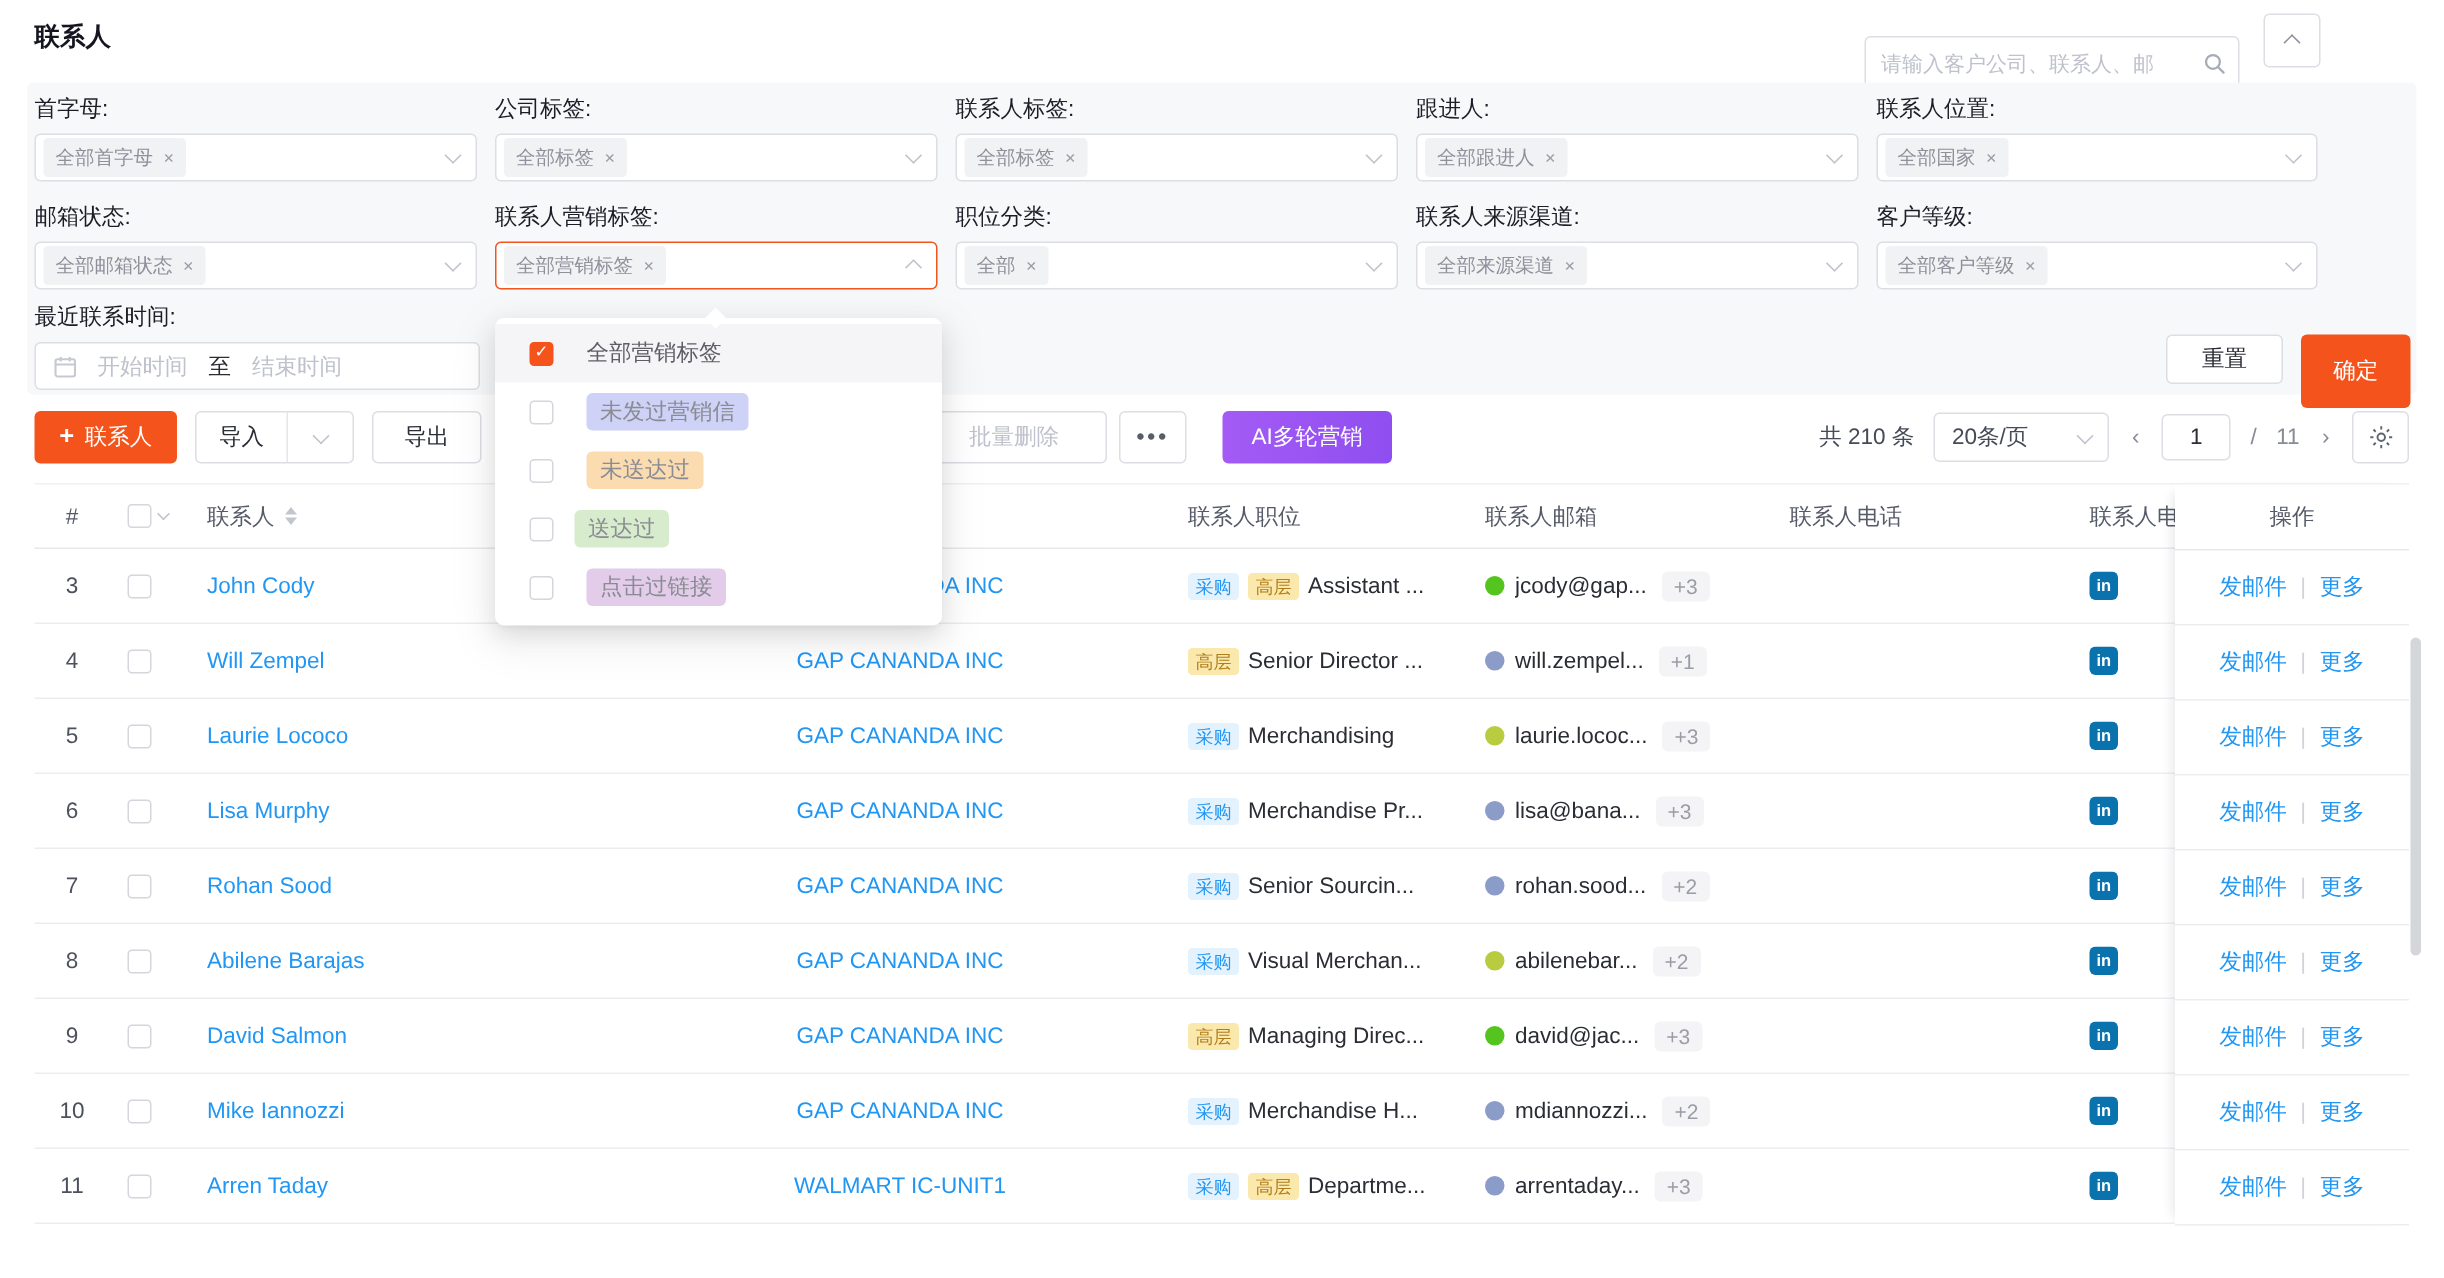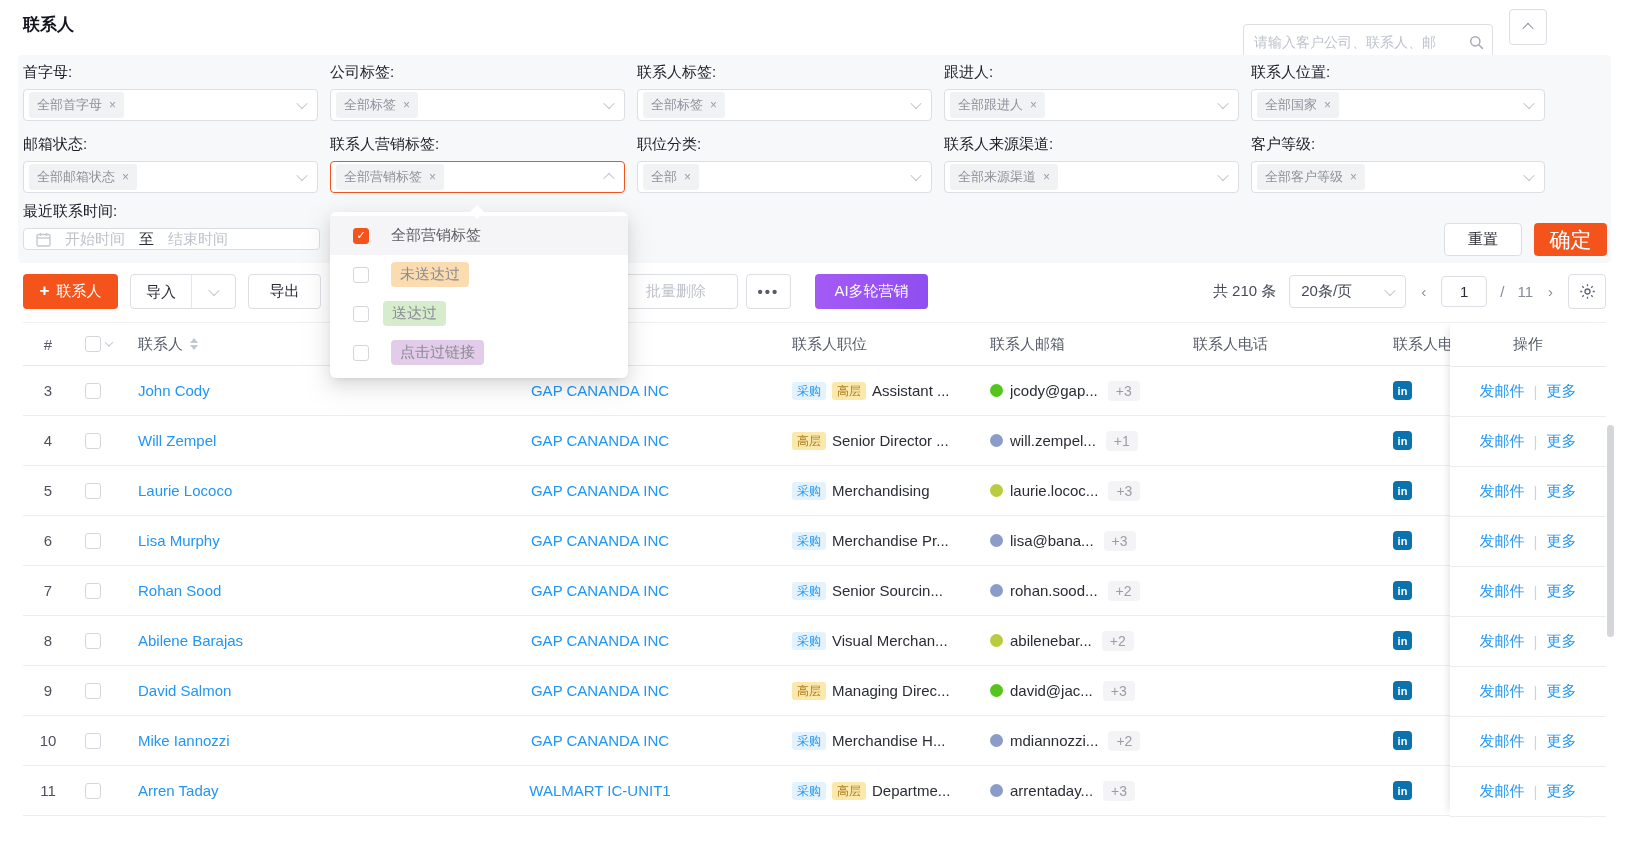--- a/index.html
+++ b/index.html
@@ -26,27 +26,27 @@
     grid-template-columns:295px 295px 295px 295px 294px; column-gap:12px; row-gap:14px; }
   .f-label { font-size:15px; color:#1c1d27; margin-bottom:7px; }
   .f-select { height:32px; background:#fff; border:1px solid #dcdee4; border-radius:4px;
     display:flex; align-items:center; padding:0 11px 0 5px; cursor:pointer; }
   .f-select.active { border-color:#f4541c; }
   .f-chip { background:#f1f2f4; color:#8e909a; font-size:13px; padding:4px 8px; border-radius:3px;
     display:inline-flex; align-items:center; gap:7px; white-space:nowrap; }
   .f-chip .x { color:#9a9ca6; font-size:12px; cursor:pointer; }
   .f-spacer { flex:1; }
   #date-item { position:absolute; left:5px; top:147px; width:297px; }
-  #date-box { height:22px; background:#fff; border:1px solid #dcdee4; border-radius:4px;
+  #date-box { height:32px; background:#fff; border:1px solid #dcdee4; border-radius:4px;
     display:flex; align-items:center; gap:14px; padding:0 12px; font-size:15px; }
   .ph { color:#bfc2cc; }
   #reset-btn { position:absolute; left:1426px; top:168px; width:78px; height:33px; background:#fff;
     border:1px solid #dcdee4; border-radius:4px; font-size:15px; color:#2b2d35; cursor:pointer; }
-  #confirm-btn { position:absolute; left:1516px; top:168px; width:73px; height:33px; background:#f4541c;
-    border:none; border-radius:4px; font-size:21px; color:#fff; cursor:pointer; }
+  #confirm-btn { position:absolute; left:1516px; top:168px; width:73px; height:49px; background:#f4541c;
+    border:none; border-radius:4px; font-size:15px; color:#fff; cursor:pointer; }
 
   
   #mk-dropdown { left:330px; top:212px; width:298px; background:#fff; border-radius:6px; z-index:60;
     box-shadow:0 3px 6px -4px rgba(0,0,0,.12), 0 6px 16px rgba(0,0,0,.10), 0 9px 28px 8px rgba(0,0,0,.05);
     padding:4px 0 6px 0; }
   #mk-dropdown::before { content:""; position:absolute; top:-5px; left:142px; width:10px; height:10px;
     background:#fff; transform:rotate(45deg); }
   .dd-item { height:39px; display:flex; align-items:center; padding-left:23px; cursor:pointer; }
   .dd-item.checked { background:#f5f5f7; }
   .cb { width:16px; height:16px; border:1px solid #d4d6dc; border-radius:3px; background:#fff;
@@ -282,20 +282,24 @@
   <button id="confirm-btn">确定</button>
 </div>
 
 <div class="abs" id="mk-dropdown">
     <div class="dd-item checked">
       <span class="cb on">✓</span>
      <span class="dd-label">全部营销标签</span>
     </div>
     <div class="dd-item">
       <span class="cb"></span>
+     <span class="dd-label tagged" style="background: rgb(205, 210, 246);">未发过营销信</span>
+    </div>
+    <div class="dd-item">
+      <span class="cb"></span>
      <span class="dd-label tagged" style="background: rgb(250, 220, 176);">未送达过</span>
     </div>
     <div class="dd-item">
       <span class="cb"></span>
      <span class="dd-label tagged" style="background: rgb(214, 236, 205); margin-left: 14px;">送达过</span>
     </div>
     <div class="dd-item">
       <span class="cb"></span>
      <span class="dd-label tagged" style="background: rgb(226, 204, 233);">点击过链接</span>
     </div>

